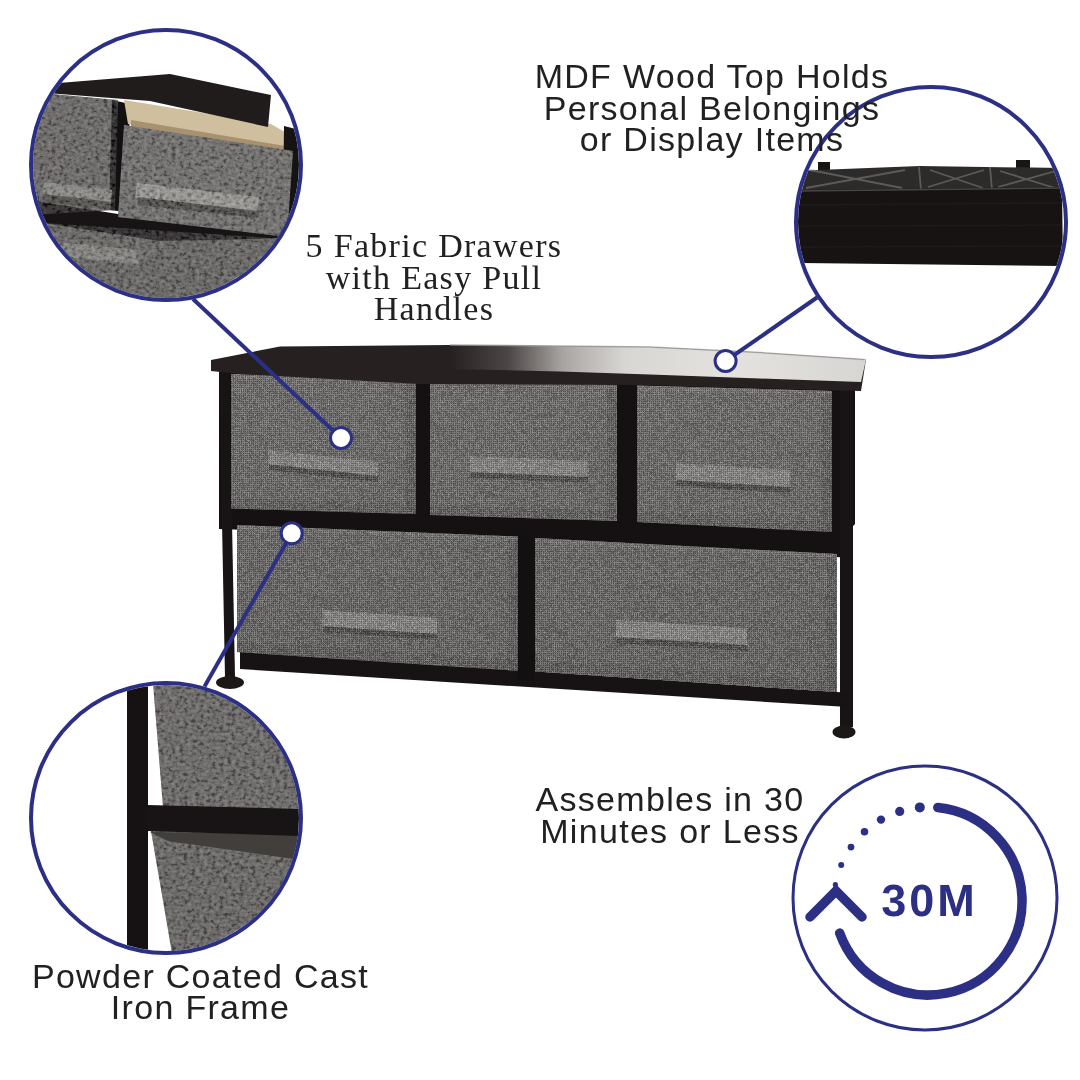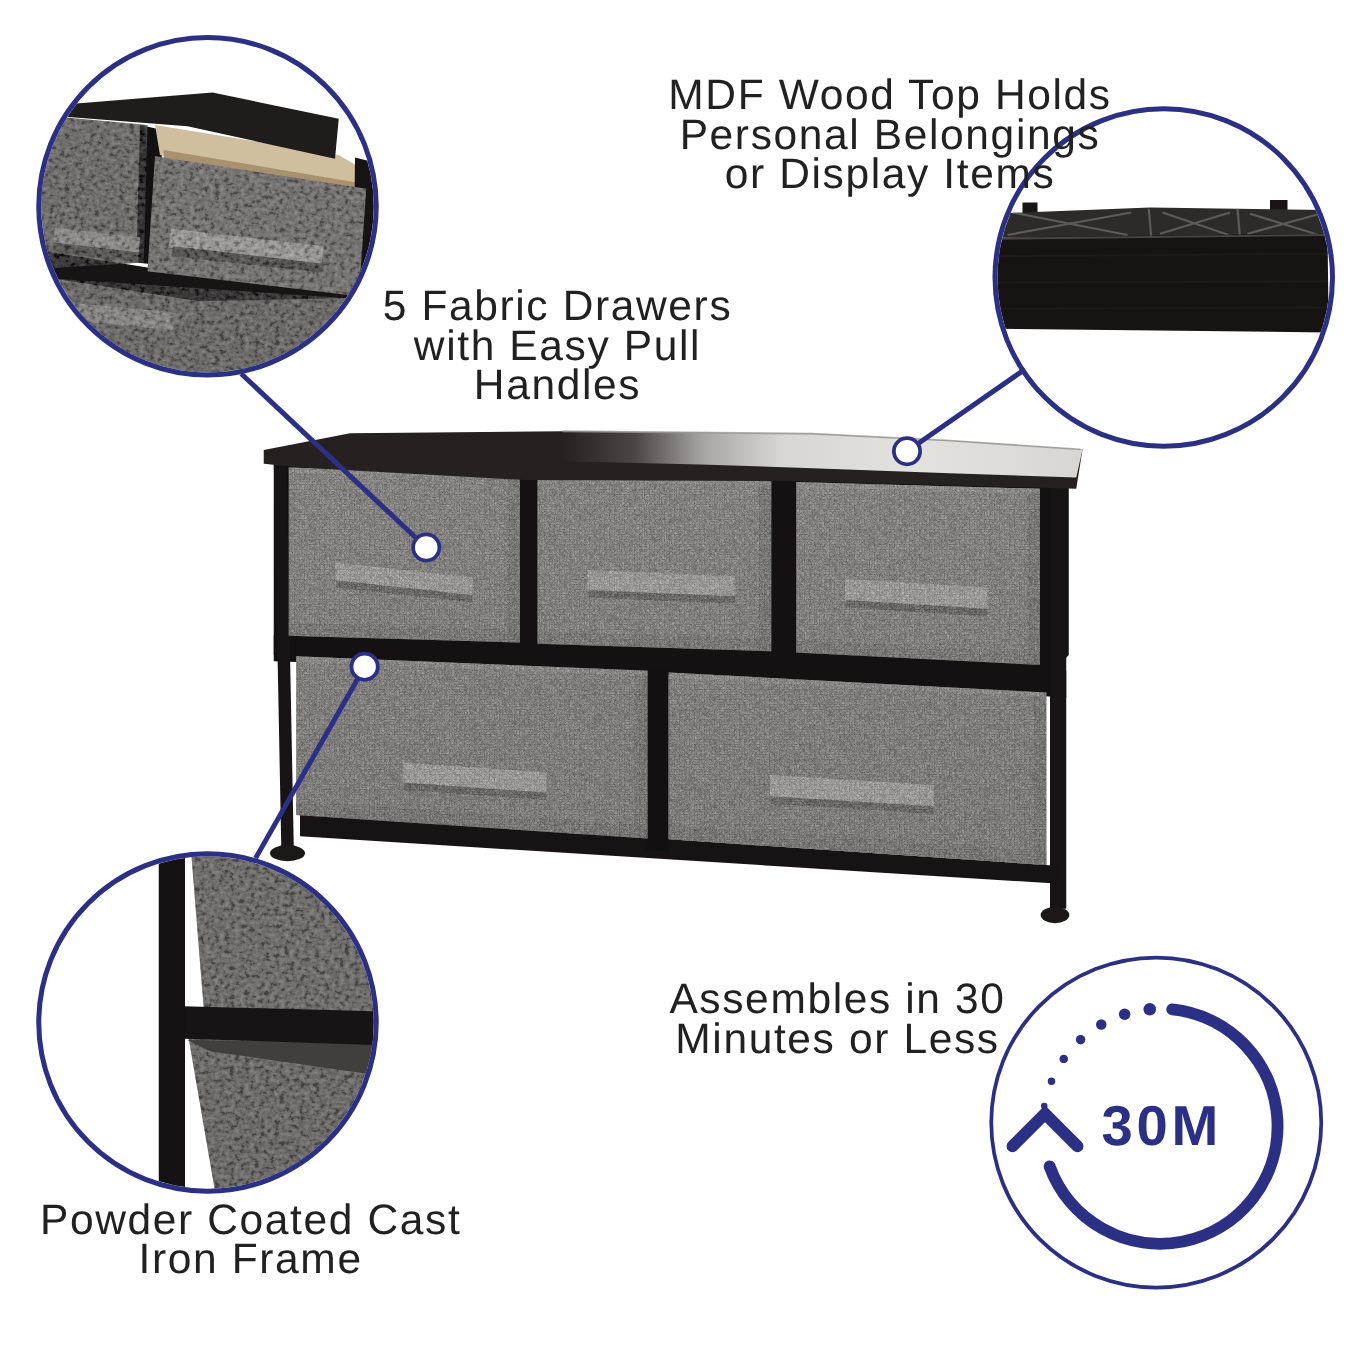--- a/index.html
+++ b/index.html
@@ -233,15 +233,15 @@
     <circle cx="864.5" cy="831.7" r="3.8"></circle>
     <circle cx="851.0" cy="847.1" r="3.4"></circle>
     <circle cx="841.2" cy="865.0" r="3.0"></circle>
     <circle cx="835.4" cy="884.7" r="2.6"></circle>
       </g>
   <text x="929.5" y="916" font-family="Liberation Sans, sans-serif" font-size="45" font-weight="bold" fill="#2c3085" text-anchor="middle" letter-spacing="3" text-rendering="geometricPrecision">30M</text>
 </g>
 </svg>
 
 <div class="label" style="left:412px;top:23px;width:600px;margin-top:38px;">MDF Wood Top Holds<br>Personal Belongings<br>or Display Items</div>
-<div class="label" style="left:146px;top:230px;width:600px;">5 Fabric Drawers<br>with Easy Pull<br>Handles</div>
+<div class="label" style="left:134px;top:230px;width:600px;font-family:Liberation Serif, serif;">5 Fabric Drawers<br>with Easy Pull<br>Handles</div>
 <div class="label" style="left:370px;top:784px;width:600px;">Assembles in 30<br>Minutes or Less</div>
 <div class="label" style="left:-99.5px;top:960.5px;width:600px;">Powder Coated Cast<br>Iron Frame</div>
 
 </body></html>

